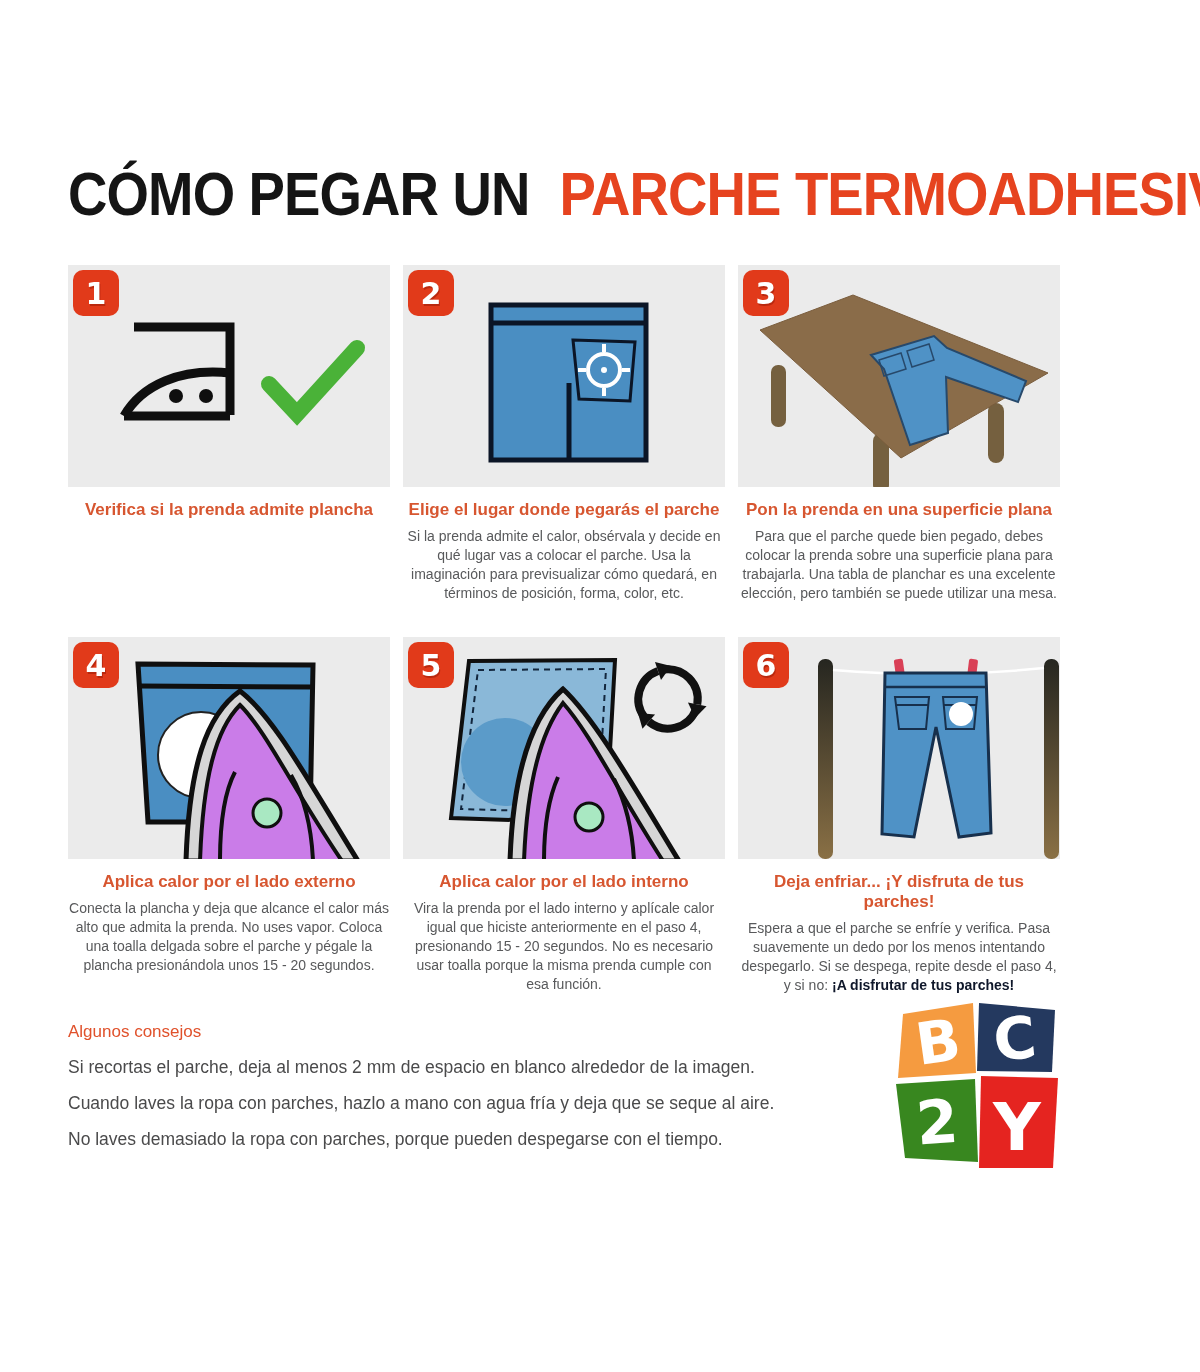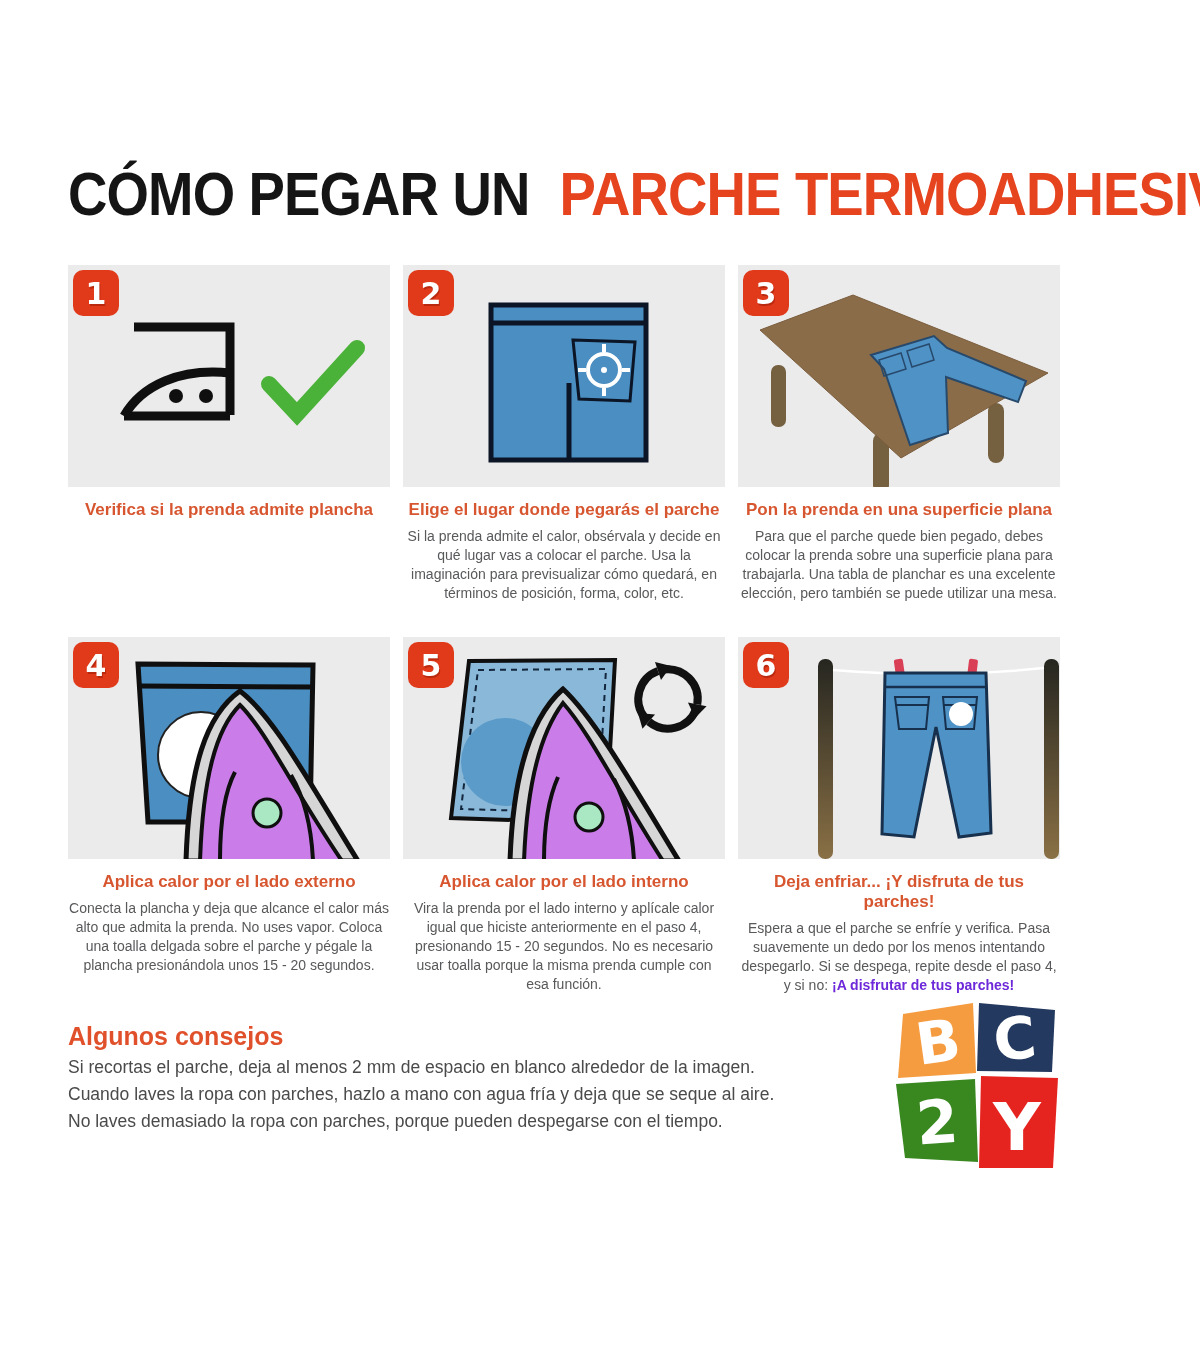--- a/index.html
+++ b/index.html
@@ -44,27 +44,27 @@
   }
   .step-title {
     margin-top:13px; text-align:center;
     color:#d75630; font-weight:bold; font-size:17px;
   }
   .step-body {
     margin-top:7px; text-align:center;
     color:#58595b; font-size:14px; line-height:1.36;
     padding:0 1px;
   }
-  .step-body b { color:#6d28d9; }
+  .step-body b { color:#0f172a; }
   svg.illu { position:absolute; left:0; top:0; }
 
   
   .tips { position:absolute; left:68px; top:1022px; width:780px; }
-  .tips-heading { color:#e0512b; font-size:25px; font-weight:bold; }
-  .tip { margin-top:6px; color:#4a4a4b; font-size:17.5px; }
+  .tips-heading { color:#e0512b; font-size:17px; font-weight:normal; }
+  .tip { margin-top:15px; color:#4a4a4b; font-size:17.5px; }
 
   
   .logo { position:absolute; left:893px; top:1000px; width:170px; height:172px; }
   .logo text {
     font-family:"DejaVu Sans", sans-serif; font-weight:bold;
     fill:#ffffff; text-anchor:middle;
   }
 </style>
 </head>
 <body>

